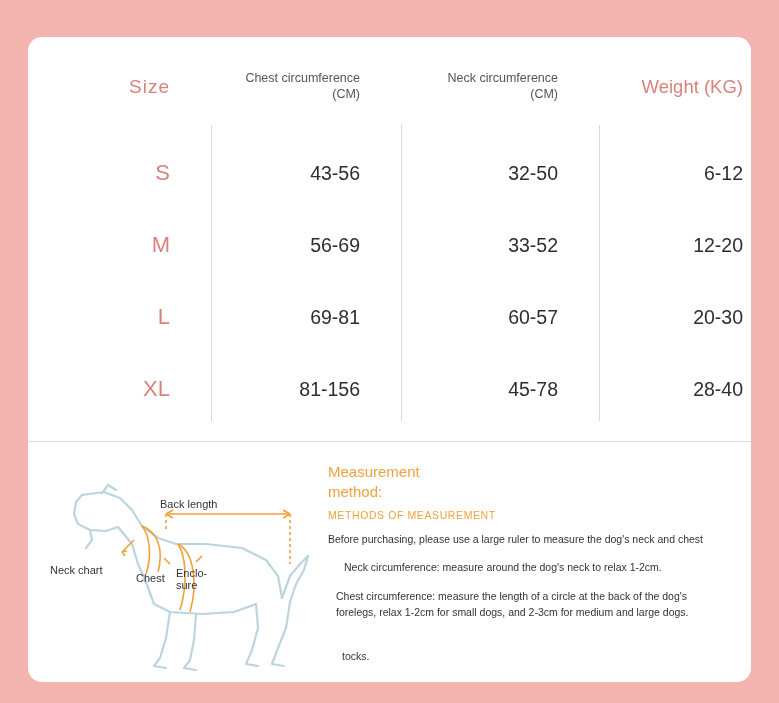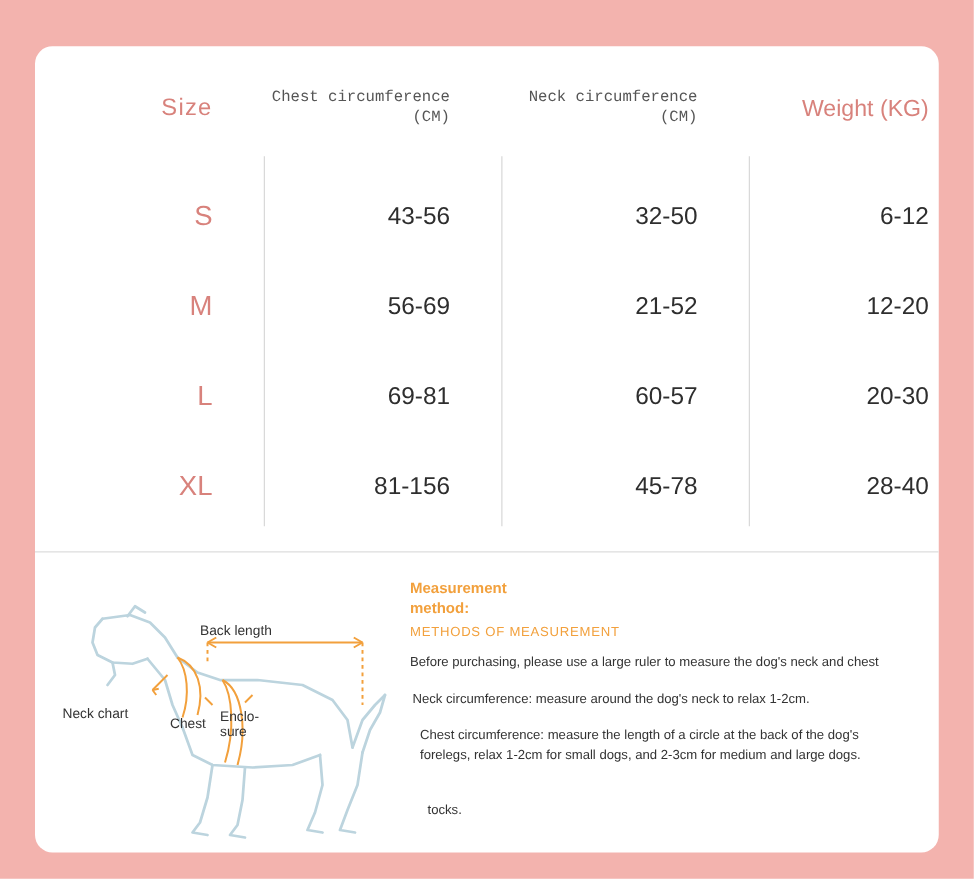--- a/index.html
+++ b/index.html
@@ -51,21 +51,20 @@
     font-size: 19px;
     color: #d8827c;
     letter-spacing: 1px;
   }
   .head-sub {
     font-size: 12.5px;
     color: #555;
     line-height: 1.25;
     text-align: left;
     padding-left: 44px;
-    font-family: Liberation Mono, monospace;
   }
   .head-sub .l2 { display: block; }
   .head-weight {
     font-size: 18.5px;
     color: #d8827c;
   }
   .cell-size {
     font-size: 22px;
     color: #d8827c;
   }
@@ -112,39 +111,38 @@
   }
   .dog-panel svg { display: block; }
 
   .info-panel {
     position: absolute;
     left: 300px;
     top: 20px;
     width: 410px;
   }
   .m-title {
-    font-size: 12px;
+    font-size: 15px;
     color: #f2a03c;
     line-height: 1.35;
     margin: 0 0 6px 0;
-    font-weight: bold;
   }
   .m-sub {
     font-size: 10.5px;
     color: #f2a03c;
     letter-spacing: .6px;
     margin: 0 0 11px 0;
   }
   .m-para {
     font-size: 10.5px;
     color: #333333;
     line-height: 1.5;
     margin: 0 0 13px 0;
   }
-  .m-para.ind1 { margin-left: 2px; }
+  .m-para.ind1 { margin-left: 16px; }
   .m-para.ind2 { margin-left: 8px; }
   .m-para.ind4 { margin-left: 14px; }
 </style>
 </head>
 <body>
 
 <div class="card">
 
   <div class="table-area">
     <table class="table">
@@ -170,21 +168,21 @@
 
         <tr class="drow">
           <td class="cell-size">S</td>
           <td class="cell-val">43-56</td>
           <td class="cell-val">32-50</td>
           <td class="cell-val">6-12</td>
         </tr>
         <tr class="drow">
           <td class="cell-size">M</td>
           <td class="cell-val">56-69</td>
-          <td class="cell-val">21-52</td>
+          <td class="cell-val">33-52</td>
           <td class="cell-val">12-20</td>
         </tr>
         <tr class="drow">
           <td class="cell-size">L</td>
           <td class="cell-val">69-81</td>
           <td class="cell-val">60-57</td>
           <td class="cell-val">20-30</td>
         </tr>
         <tr class="drow">
           <td class="cell-size">XL</td>

